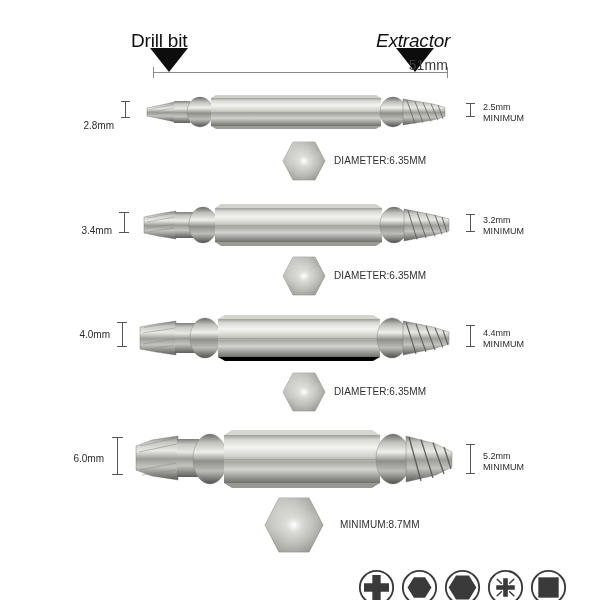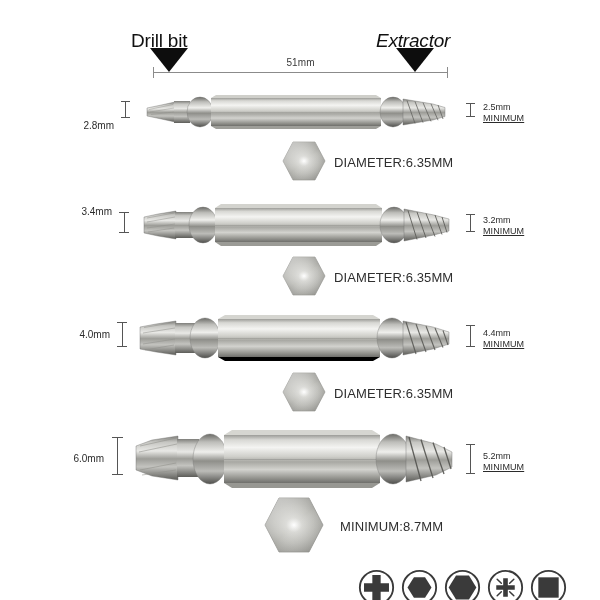--- a/index.html
+++ b/index.html
@@ -56,22 +56,22 @@
     top: -5px;
     width: 1px; height: 11px;
     background: #8b8b8b;
   }
   .dimline .cap.l { left: 0; }
   .dimline .cap.r { right: 0; }
   .dimline-text {
     position: absolute;
     left: 0; top: -15px;
     width: 295px;
-    text-align: center;
-    font-size: 10px;
+    text-align: right;
+    font-size: 14px;
     color: #3a3a3a;
     letter-spacing: 0.1px;
   }
 
   
   .row { position: absolute; left: 0; width: 600px; }
 
   .lbl-left {
     position: absolute;
     text-align: right;
@@ -80,21 +80,21 @@
     white-space: nowrap;
   }
   .lbl-right {
     position: absolute;
     font-size: 9px;
     line-height: 10.5px;
     color: #2b2b2b;
     white-space: nowrap;
   }
   .lbl-right .mm { display: block; }
-  .lbl-right .min { display: block; letter-spacing: 0.1px; text-decoration: underline; }
+  .lbl-right .min { display: block; letter-spacing: 0.1px; }
 
   
   .ibeam { position: absolute; }
   .ibeam .stem {
     position: absolute;
     left: 50%;
     top: 0; bottom: 0;
     width: 1px;
     margin-left: -0.5px;
     background: #555;
@@ -115,21 +115,21 @@
   .tool svg { display: block; }
 
   
   .hexblock { position: absolute; }
   .hex {
     position: absolute;
     left: 0; top: 0;
   }
   .hex-label {
     position: absolute;
-    font-size: 13px;
+    font-size: 10px;
     color: #2f2f2f;
     white-space: nowrap;
     letter-spacing: 0.1px;
   }
 
   
   .footer-text {
     position: absolute;
     left: 27px; top: 546px;
     font-size: 16.5px;
@@ -254,21 +254,21 @@
 
   <div class="hexblock" style="left:282px;top:113px">
     <svg class="hex" width="44" height="40" viewBox="0 0 44 40">
       <polygon points="11,1 33,1 43,20 33,39 11,39 1,20" fill="url(#hexRad)" stroke="#8d8d88" stroke-width="0.6"></polygon>
       <polygon points="11,1 33,1 43,20 33,39 11,39 1,20" fill="url(#hexSheen)"></polygon>
     </svg>
     <span class="hex-label" style="left:52px;top:14px">DIAMETER:6.35MM</span>
   </div>
 
   <div class="row" style="top:170px;height:54px">
-    <div class="lbl-left" style="left:68px;top:8px;width:44px">3.4mm</div>
+    <div class="lbl-left" style="left:68px;top:27px;width:44px">3.4mm</div>
     <div class="ibeam" style="left:119px;top:14px;width:10px;height:21px">
       <span class="serif t"></span>
         <span class="stem"></span>
         <span class="serif b"></span>
     </div>
 
     <div class="tool" style="left:142px;top:0px">
       <svg width="318" height="54" viewBox="0 0 318 54">
         <path d="M2 19 L16 16 L34 13 L34 41 L16 38 L2 35 Z" fill="url(#steelVdark)" stroke="#6d6d69" stroke-width="0.4"></path>
         <path d="M5 20 L32 15 M5 24 L33 19 M5 30 L33 26 M6 34 L32 30" stroke="#8f8f8a" stroke-width="0.55" fill="none" opacity="0.85"></path>

